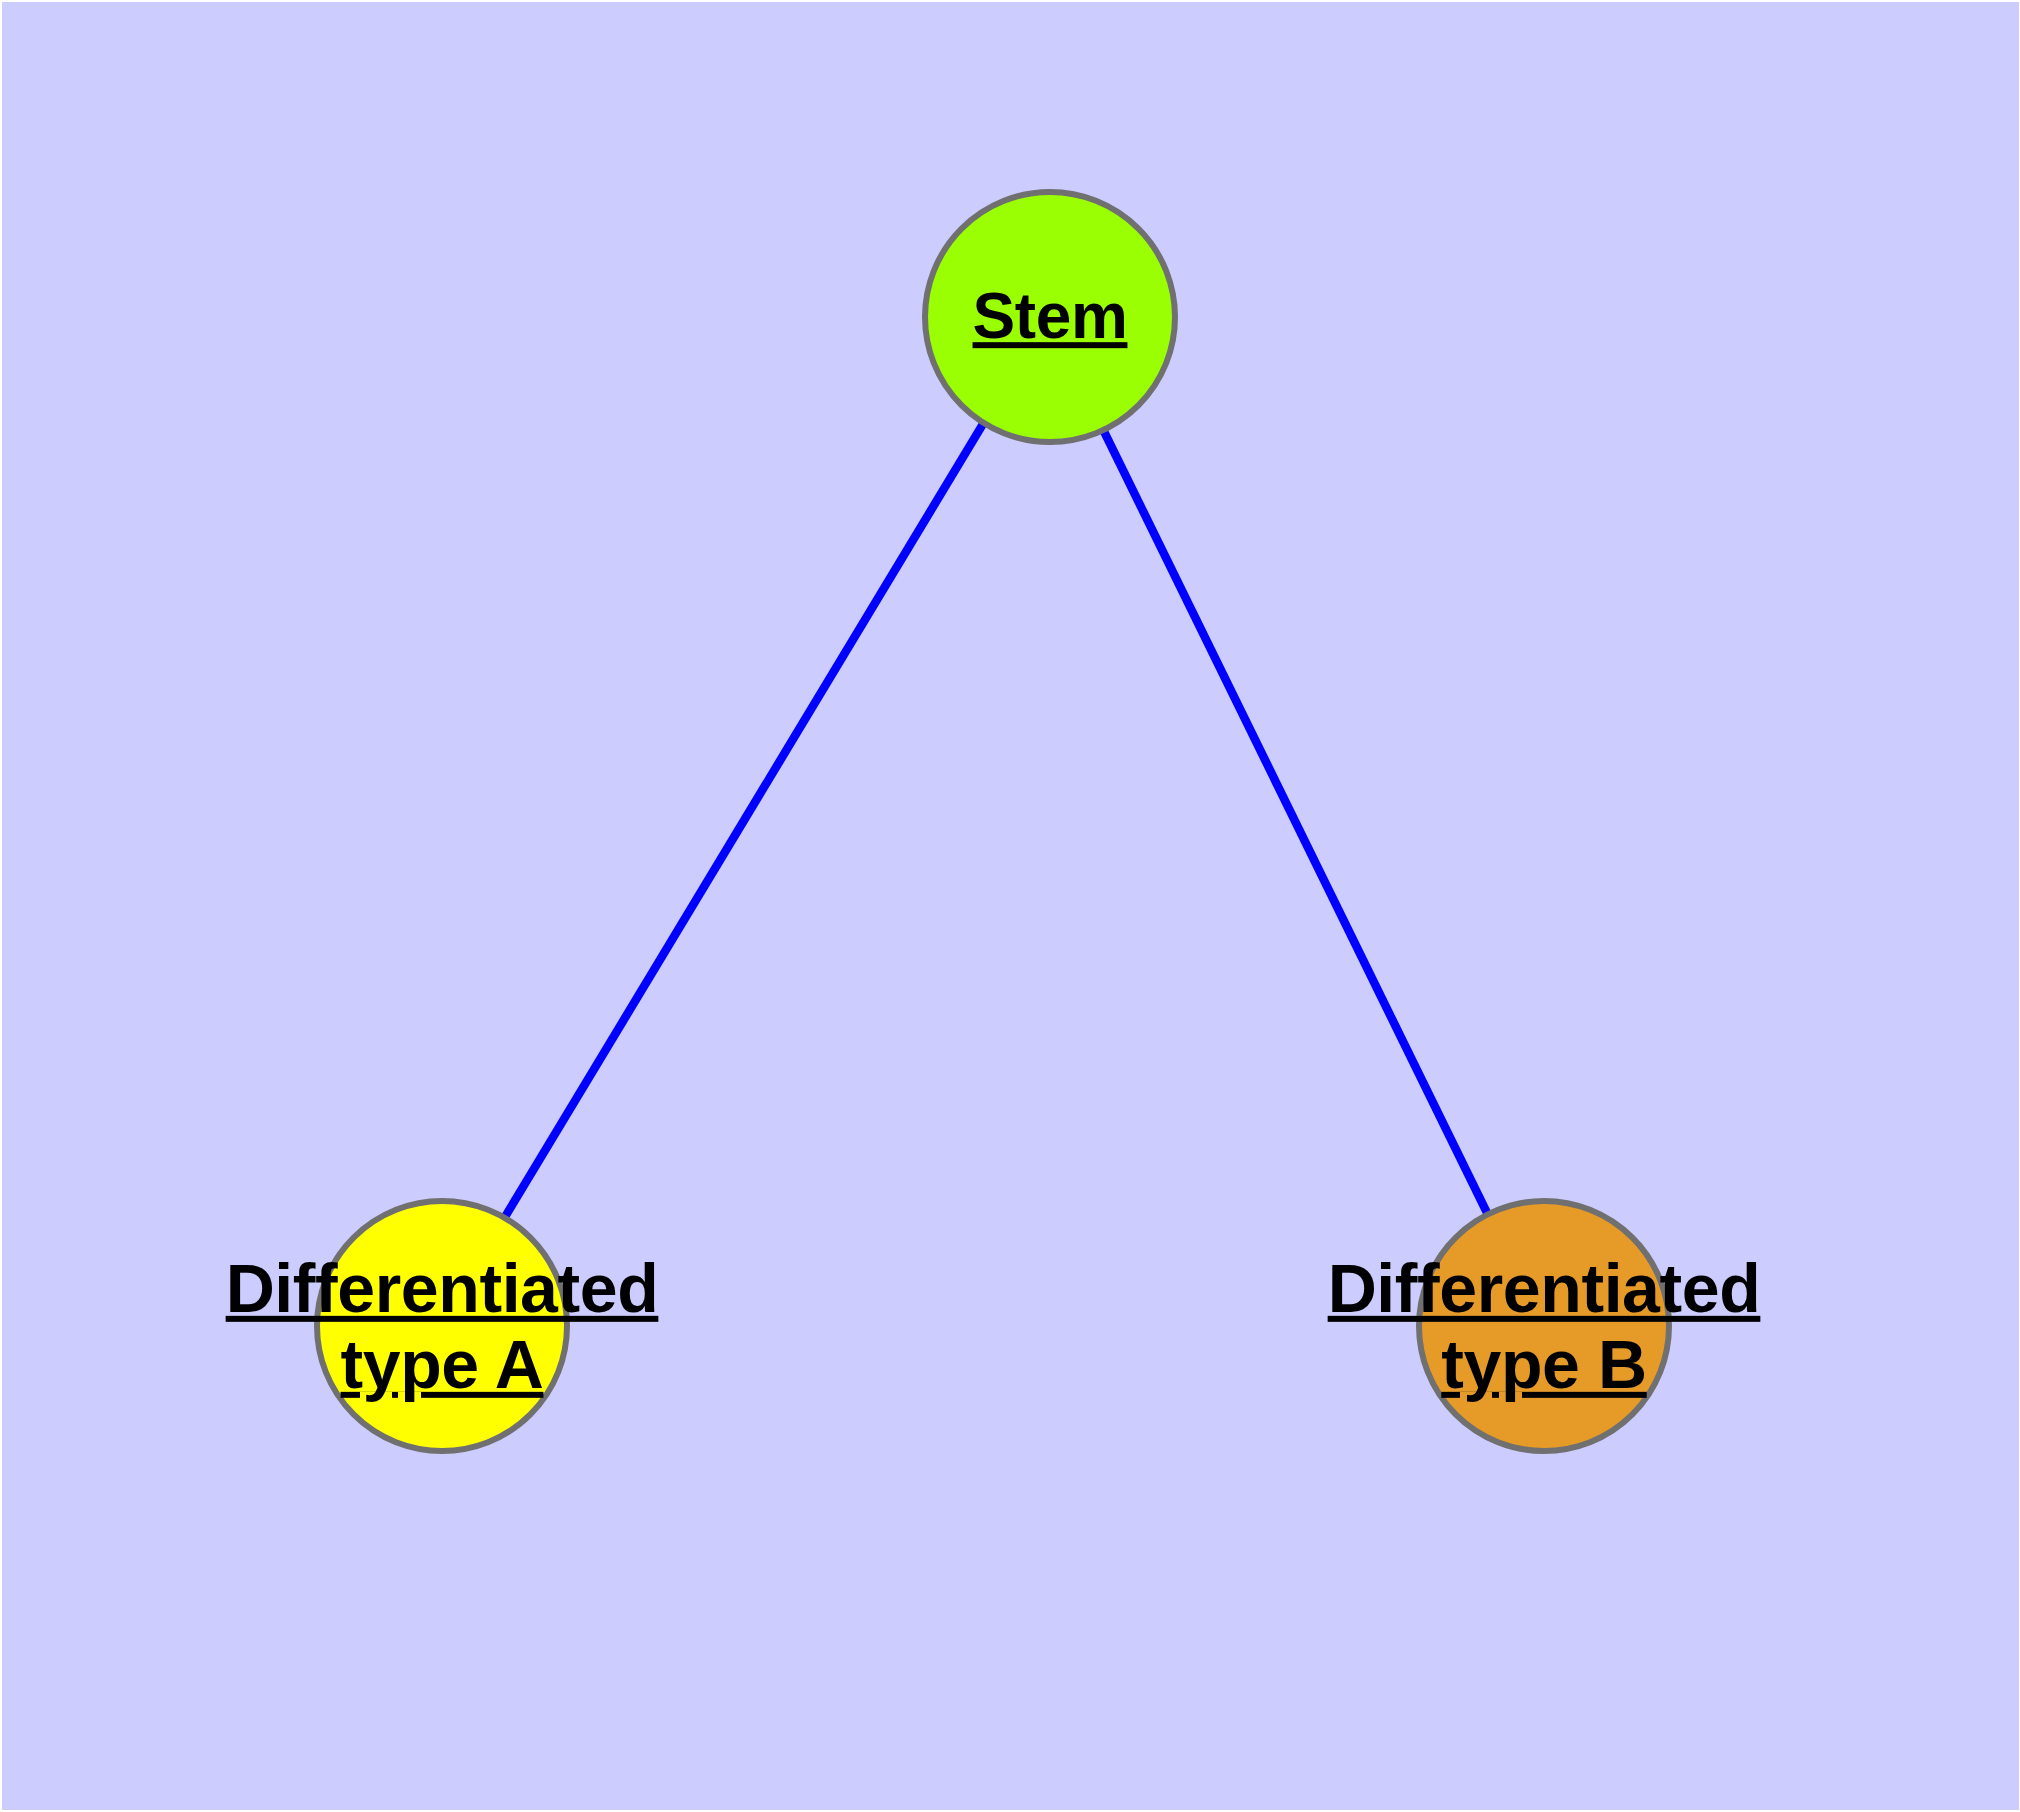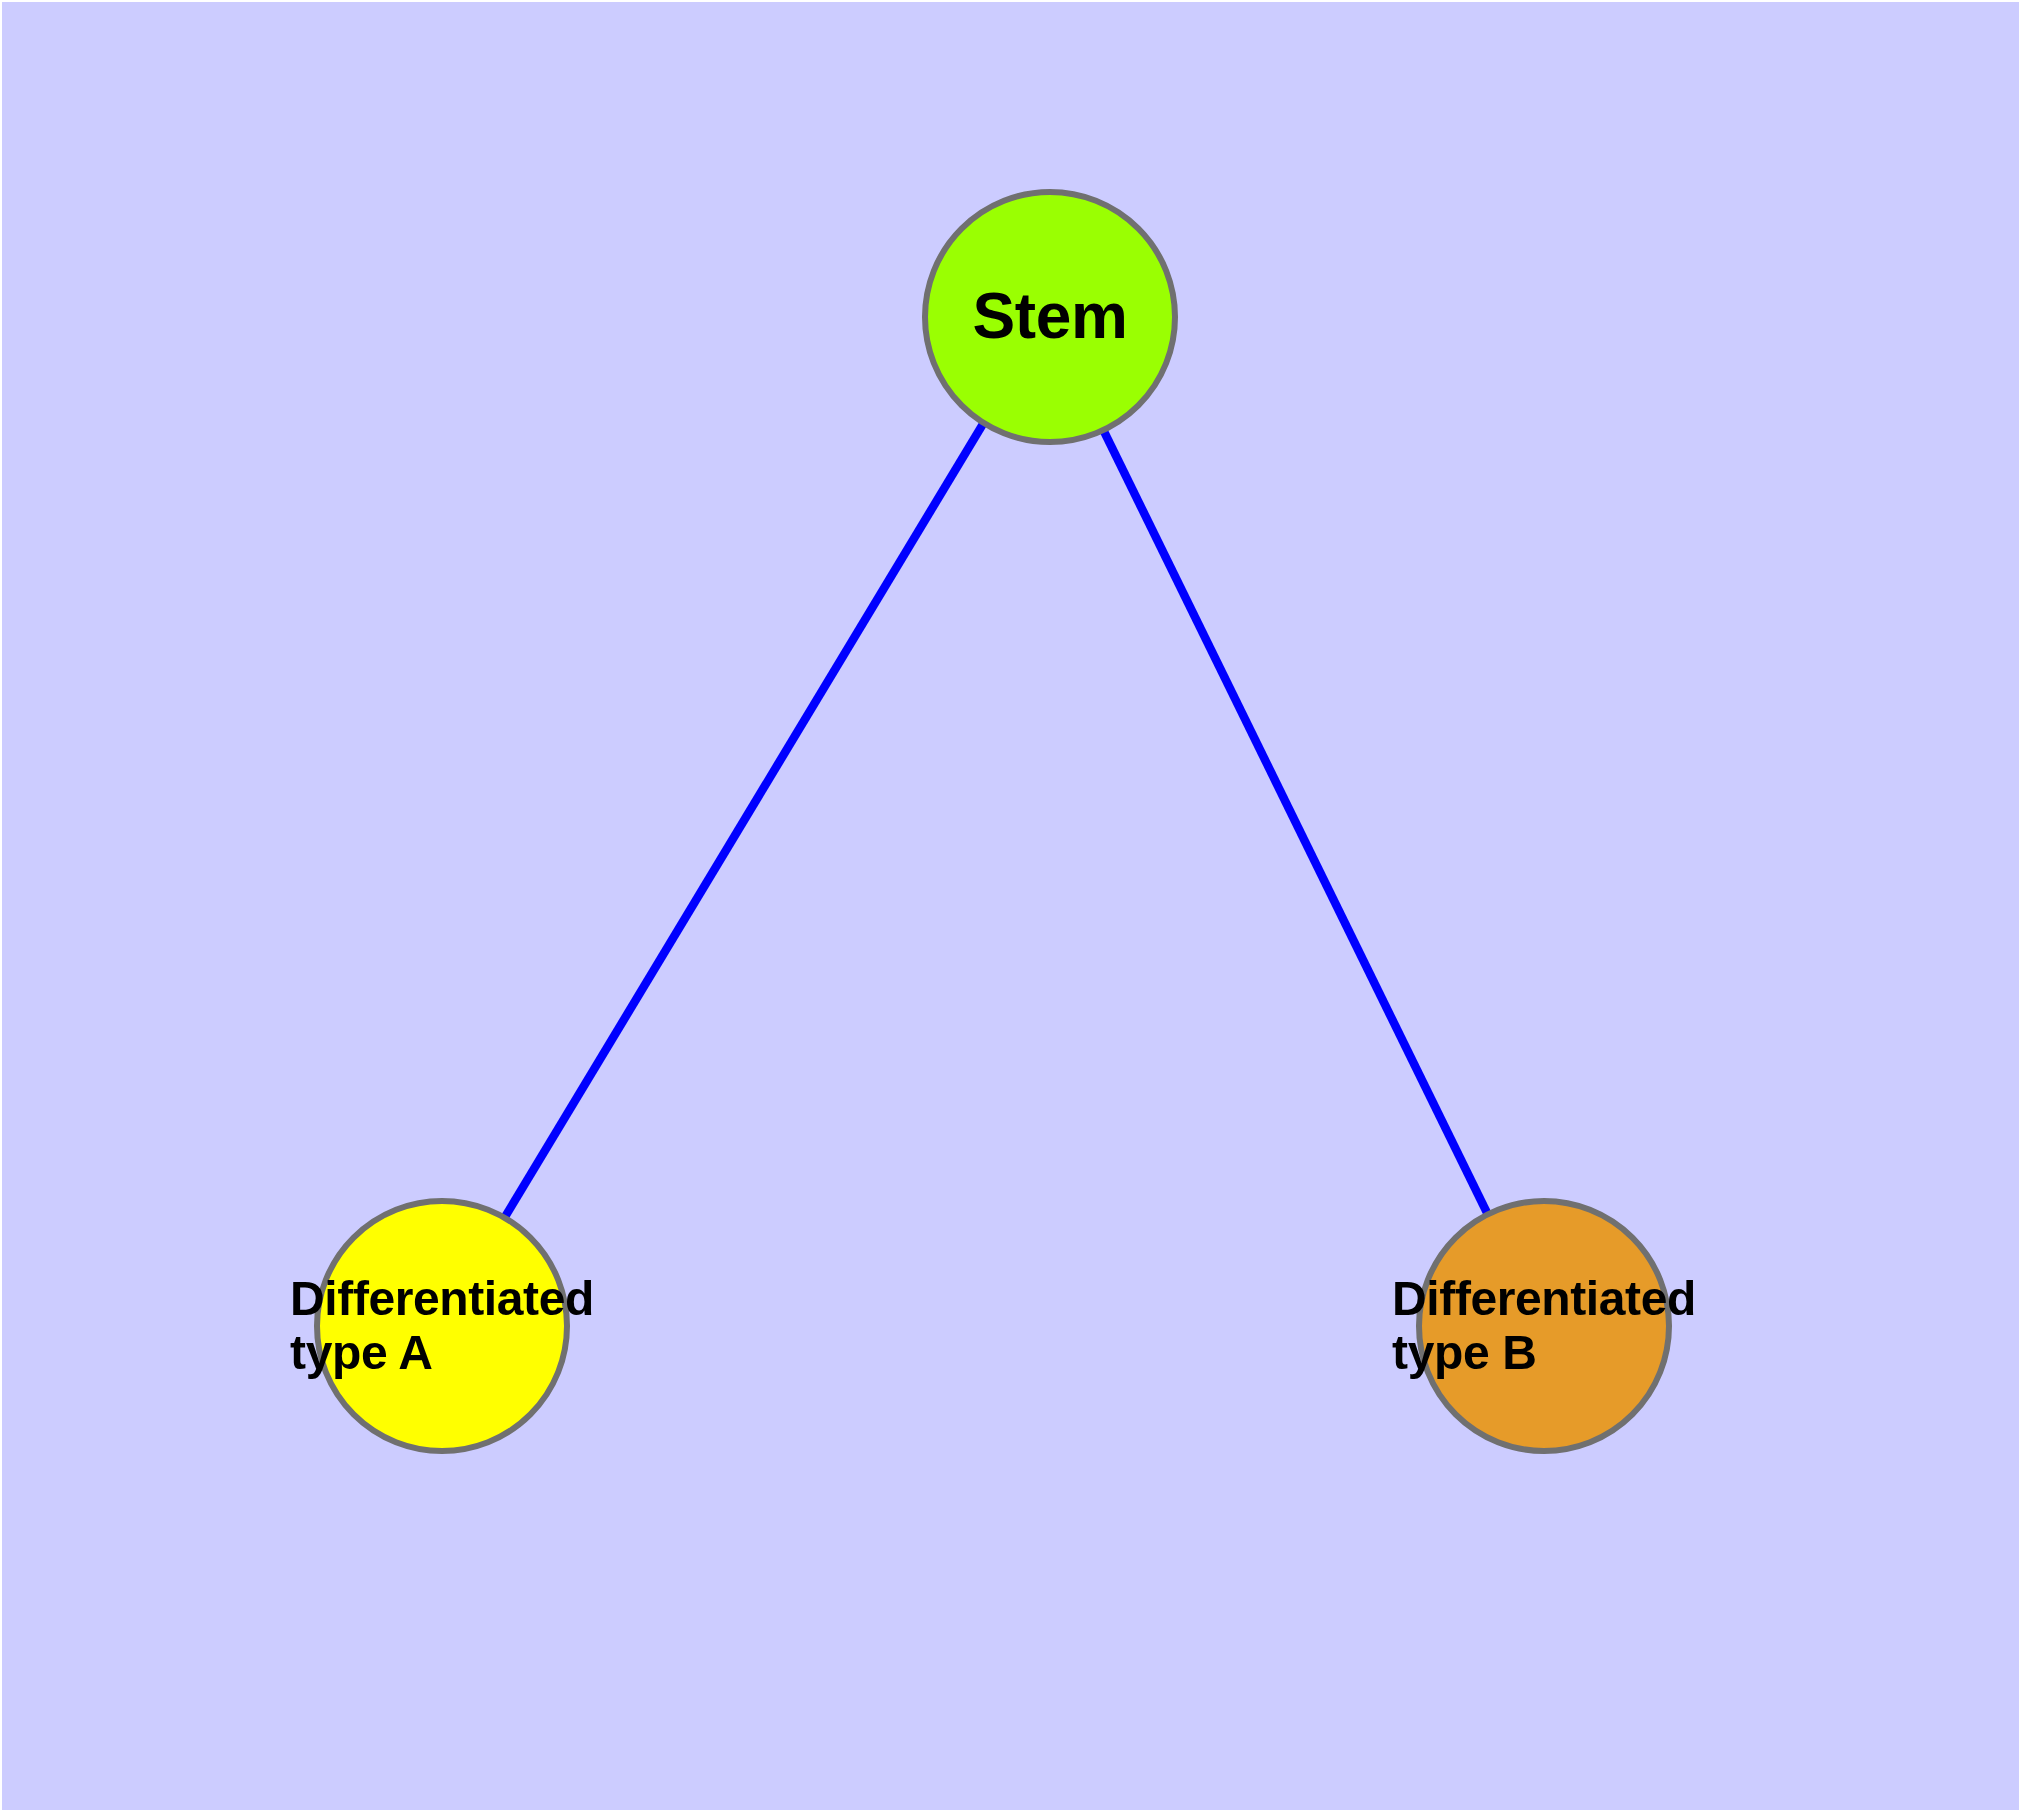--- a/index.html
+++ b/index.html
@@ -57,30 +57,32 @@
     border-radius: 50%;
     border: 6px solid #707070;
   }
 
   .node-label {
     position: absolute;
     left: 50%;
     top: 50%;
     transform: translate(-50%, -50%);
     white-space: pre;
+    text-align: center;
     color: #000000;
     font-weight: bold;
     font-size: 64px;
     line-height: 1.12;
     letter-spacing: -0.4px;
     pointer-events: none;
+    text-decoration: underline;
   }
 
   .node-label.small-node-label {
-    font-size: 48px;
+    font-size: 68px;
   }
 </style>
 </head>
 <body>
 
 <div id="graph-canvas" style="width: 2021px; height: 1812px; background: rgb(204, 204, 255); border-color: rgb(255, 255, 255);">
 
   <svg id="edge-layer" viewBox="0 0 2384 2138" preserveAspectRatio="none">
     <g id="edge-group">
         <line x1="1236" y1="372" x2="519" y2="1562" stroke="#0000ff" stroke-width="10" stroke-linecap="butt"></line>

